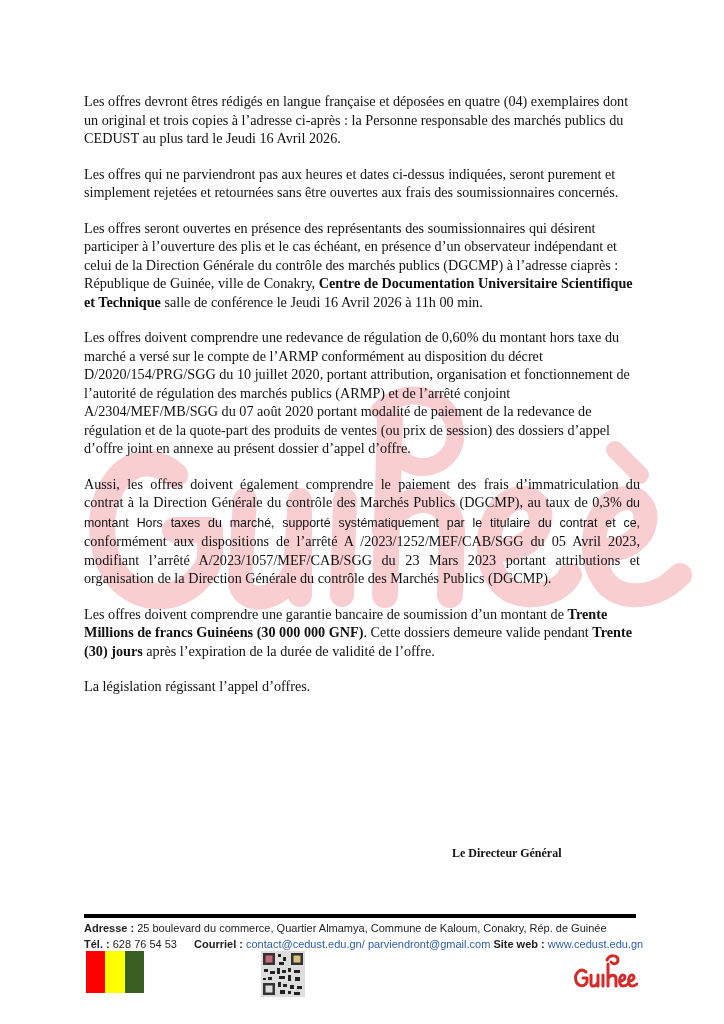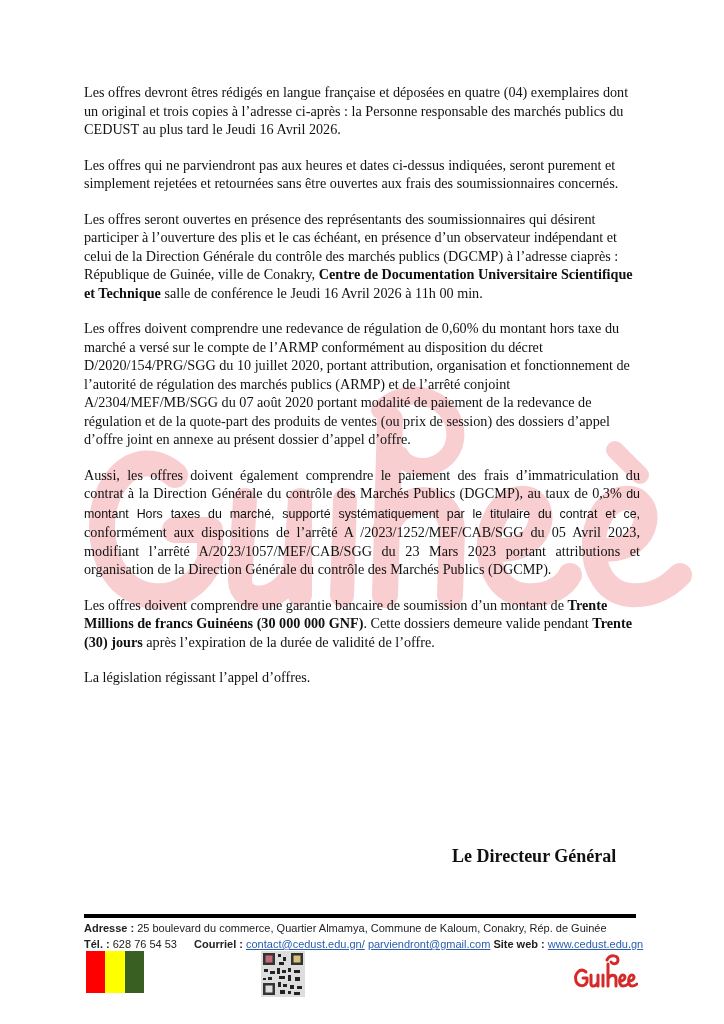--- a/index.html
+++ b/index.html
@@ -2,33 +2,33 @@
 <html><head>
 <meta charset="utf-8">
 <style>
   html, body { margin: 0; padding: 0; background: #ffffff; }
   body { width: 724px; height: 1024px; position: relative; overflow: hidden; font-family: "Liberation Serif", serif; color: #111; }
   .page { position: absolute; left: 0; top: 0; width: 724px; height: 1024px; background: #fff; }
 
   .watermark { position: absolute; left: 80px; top: 380px; width: 620px; height: 250px; z-index: 0; pointer-events: none; }
 
   .body-text { position: absolute; left: 84px; top: 75px; width: 556px; z-index: 1; }
-  .para { margin: 8px 0 17px 0; font-size: 14.2px; line-height: 18.5px; }
+  .para { margin: 17px 0 17px 0; font-size: 14.2px; line-height: 18.5px; }
   .para b { font-weight: bold; }
   .para .sans { font-family: "Liberation Sans", sans-serif; font-size: 12.4px; }
   .justify { text-align: justify; }
 
-  .signature { position: absolute; left: 452px; top: 846px; font-size: 18px; font-weight: bold; z-index: 1; }
+  .signature { position: absolute; left: 452px; top: 846px; font-size: 12px; font-weight: bold; z-index: 1; }
 
   .footer-rule { position: absolute; left: 84px; top: 914px; width: 552px; height: 4px; background: #000; }
   .footer-line { position: absolute; left: 84px; font-family: "Liberation Sans", sans-serif; font-size: 11px; color: #222; white-space: nowrap; }
   .footer-line.l1 { top: 922px; }
   .footer-line.l2 { top: 938px; }
   .footer-line b { font-weight: bold; }
-  .footer-line a { color: #2a5db0; text-decoration: underline; }
+  .footer-line a { color: #2a5db0; }
   .gap { display: inline-block; width: 14px; }
 
   .flag { position: absolute; left: 86px; top: 951px; width: 58px; height: 42px; display: flex; }
   .flag span { flex: 1; display: block; }
   .qr { position: absolute; left: 261px; top: 951px; width: 44px; height: 46px; }
   .logo-small { position: absolute; left: 572px; top: 950px; width: 66px; height: 42px; }
 </style>
 </head>
 <body>
 

